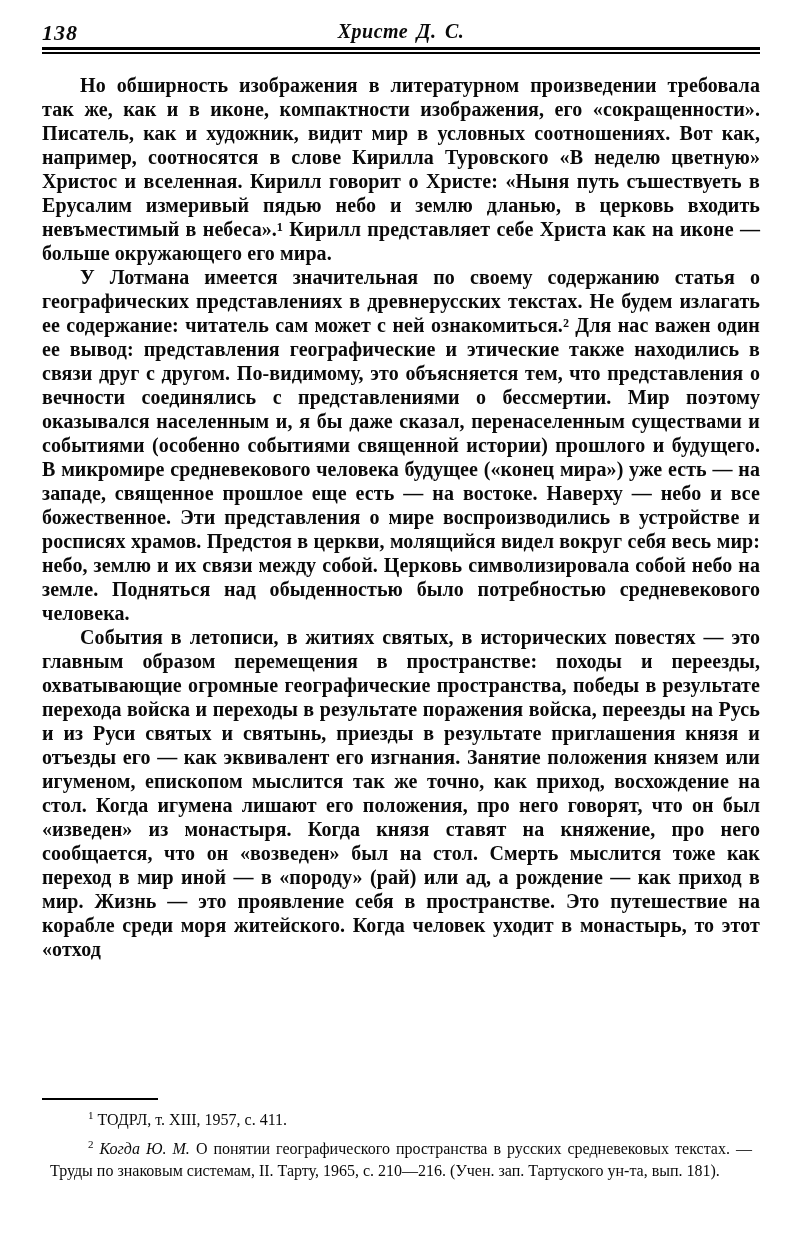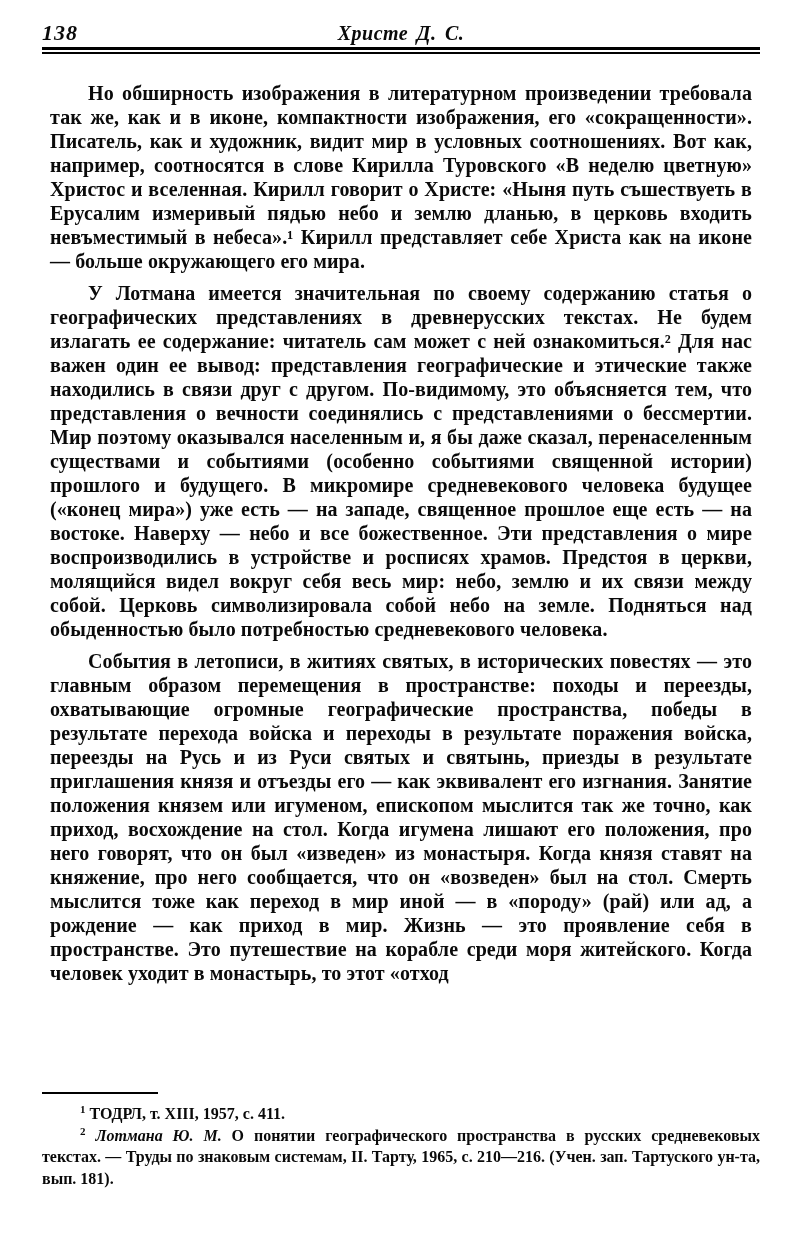--- a/index.html
+++ b/index.html
@@ -17,21 +17,21 @@
     padding: 20px 40px 50px 42px;
     display: flex;
     flex-direction: column;
     font-family: "Liberation Serif", "DejaVu Serif", serif;
     color: #0a0a0a;
     overflow: hidden;
   }
   .page-header {
     position: relative;
     display: flex;
-    align-items: center;
+    align-items: flex-start;
     font-style: italic;
     font-weight: bold;
     height: 26px;
   }
   .page-number {
     font-size: 22px;
     letter-spacing: 1px;
   }
   .running-title {
     position: absolute;
@@ -43,43 +43,43 @@
     word-spacing: 3px;
   }
   .header-rule {
     border-top: 3px solid #000;
     height: 2px;
     border-bottom: 2px solid #000;
     margin-top: 1px;
     margin-bottom: 19px;
   }
   .page-body p {
-    margin: 8px;
+    margin: 0;
     font-size: 20px;
     font-weight: bold;
     line-height: 24px;
     text-align: justify;
     text-indent: 38px;
     letter-spacing: 0.1px;
     hyphens: auto;
     -webkit-hyphens: auto;
   }
   .footnotes {
     margin-top: auto;
   }
   .footnote-rule {
     width: 116px;
     border: none;
     border-top: 2px solid #000;
     margin: 0 0 9px 0;
   }
   .footnote {
-    margin: 0;
+    margin: 8px;
     font-size: 16px;
-    font-weight: bold;
+    font-weight: normal;
     line-height: 21.5px;
     text-align: justify;
     text-indent: 38px;
     hyphens: auto;
     -webkit-hyphens: auto;
   }
   .footnote sup {
     font-size: 11px;
     line-height: 0;
   }
@@ -101,16 +101,16 @@
 
   <main class="page-body">
     <p>Но обширность изображения в литературном произведении требовала так же, как и в иконе, компактности изображения, его «сокращенности». Писатель, как и художник, видит мир в условных соотношениях. Вот как, например, соотносятся в слове Кирилла Туровского «В неделю цветную» Христос и вселенная. Кирилл говорит о Христе: «Ныня путь съшествуеть в Ерусалим измеривый пядью небо и землю дланью, в церковь входить невъместимый в небеса».¹ Кирилл представляет себе Христа как на иконе — больше окружающего его мира.</p>
     <p>У Лотмана имеется значительная по своему содержанию статья о географических представлениях в древнерусских текстах. Не будем излагать ее содержание: читатель сам может с ней ознакомиться.² Для нас важен один ее вывод: представления географические и этические также находились в связи друг с другом. По-видимому, это объясняется тем, что представления о вечности соединялись с представлениями о бессмертии. Мир поэтому оказывался населенным и, я бы даже сказал, перенаселенным существами и событиями (особенно событиями священной истории) прошлого и будущего. В микромире средневекового человека будущее («конец мира») уже есть — на западе, священное прошлое еще есть — на востоке. Наверху — небо и все божественное. Эти представления о мире воспроизводились в устройстве и росписях храмов. Предстоя в церкви, молящийся видел вокруг себя весь мир: небо, землю и их связи между собой. Церковь символизировала собой небо на земле. Подняться над обыденностью было потребностью средневекового человека.</p>
     <p>События в летописи, в житиях святых, в исторических повестях — это главным образом перемещения в пространстве: походы и переезды, охватывающие огромные географические пространства, победы в результате перехода войска и переходы в результате поражения войска, переезды на Русь и из Руси святых и святынь, приезды в результате приглашения князя и отъезды его — как эквивалент его изгнания. Занятие положения князем или игуменом, епископом мыслится так же точно, как приход, восхождение на стол. Когда игумена лишают его положения, про него говорят, что он был «изведен» из монастыря. Когда князя ставят на княжение, про него сообщается, что он «возведен» был на стол. Смерть мыслится тоже как переход в мир иной — в «породу» (рай) или ад, а рождение — как приход в мир. Жизнь — это проявление себя в пространстве. Это путешествие на корабле среди моря житейского. Когда человек уходит в монастырь, то этот «отход</p>
   </main>
 
   <section class="footnotes">
     <hr class="footnote-rule">
     <p class="footnote"><sup>1</sup> <span>ТОДРЛ, т. XIII, 1957, с. 411.</span></p>
-    <p class="footnote"><sup>2</sup> <span class="fn-author">Лотмана Ю. М.</span> <span>О понятии географического пространства в русских средневековых текстах. — Труды по знаковым системам, II. Тарту, 1965, с. 210—216. (Учен. зап. Тартуского ун-та, вып. 181).</span></p>
+    <p class="footnote"><sup>2</sup> <span class="fn-author">Когда Ю. М.</span> <span>О понятии географического пространства в русских средневековых текстах. — Труды по знаковым системам, II. Тарту, 1965, с. 210—216. (Учен. зап. Тартуского ун-та, вып. 181).</span></p>
   </section>
 
 </div>
 
 </body></html>

